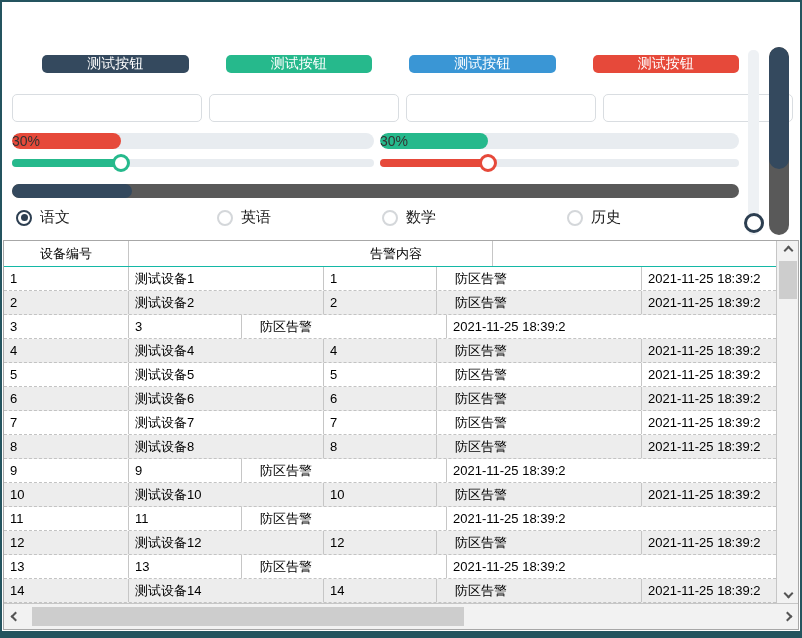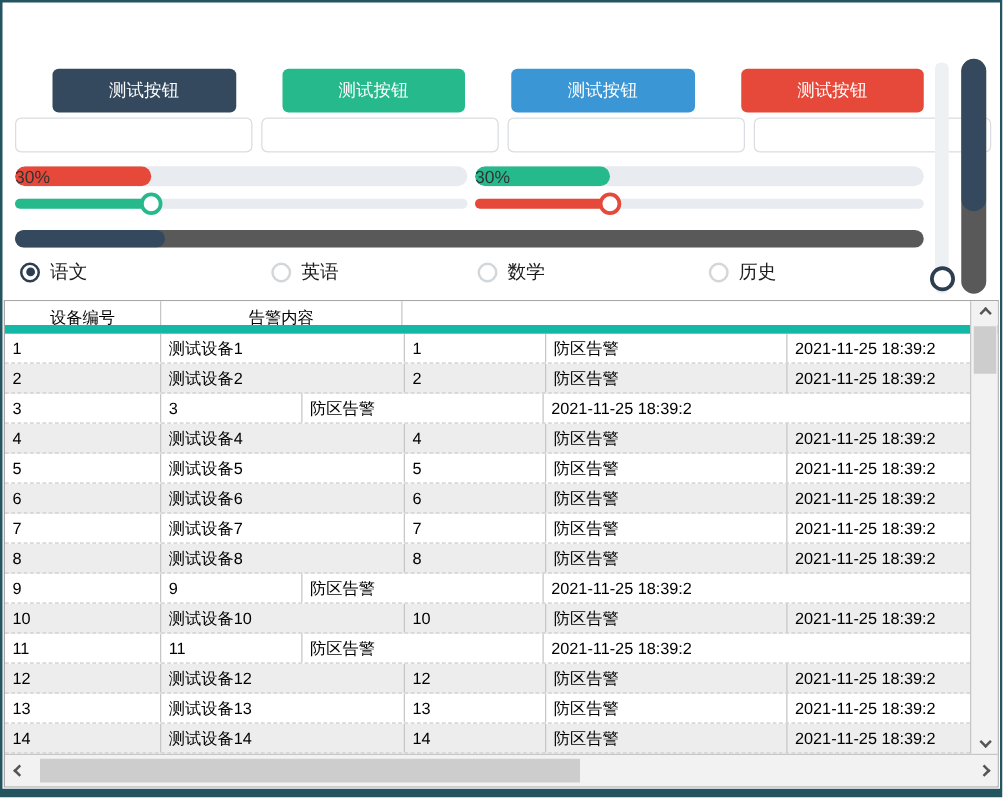--- a/index.html
+++ b/index.html
@@ -20,21 +20,21 @@
   .glyph-min { width:11px; height:1px; background:#333; }
   .glyph-max { width:10px; height:10px; border:1px solid #333; }
   .glyph-close { position:relative; width:13px; height:13px; }
   .glyph-close::before,.glyph-close::after { content:""; position:absolute; left:-1px; top:6px;
     width:15px; height:1.4px; background:#333; }
   .glyph-close::before { transform:rotate(45deg); }
   .glyph-close::after { transform:rotate(-45deg); }
 
   
   .btn-row { position:absolute; left:10px; top:53px; width:727px; display:flex; gap:7px; }
-  .flat-btn { flex:1; height:35px; border:none; border-radius:5px; color:#fff; font-size:14px;
+  .flat-btn { flex:1; height:18px; border:none; border-radius:5px; color:#fff; font-size:14px;
               font-family:inherit; cursor:pointer;margin-left:30px; }
 
   .input-row { position:absolute; left:10px; top:92px; width:727px; display:flex; gap:7px; }
   .flat-input { flex:1; height:28px; border:1px solid #d9dde1; border-radius:5px; background:#fff;
                 font-size:13px; padding:0 6px; font-family:inherit; }
 
   .progress { position:absolute; top:131px; height:16px; border-radius:8px; background:#e8ecf0; overflow:hidden; }
   .progress .fill { height:100%; border-radius:8px; }
   .progress .pct { position:absolute; left:0; right:0; top:0; text-align:left; font-size:14px;
                    line-height:16px; color:#333; }
@@ -61,29 +61,29 @@
                     border-radius:5px; background:#eef1f4; }
   .v-slider-handle { position:absolute; left:742px; top:211px; width:20px; height:20px; border-radius:50%;
                      background:#fff; border:3px solid #2c3e50; }
   .v-progress { position:absolute; left:767px; top:45px; width:20px; height:188px; border-radius:10px;
                 background:#595959; overflow:hidden; }
   .v-progress .fill { width:100%; border-radius:10px; background:#34495e; }
 
   
   .table-wrap { position:absolute; left:1px; right:1px; top:238px; bottom:1px;
                 border:1px solid #a7a7a7; background:#fff; }
-  .thead { display:flex; height:26px; border-bottom:7px solid #14b8a6; background:#fff; }
+  .thead { display:flex; height:26px; border-bottom:1px solid #14b8a6; background:#fff;justify-content:space-between; }
   .th { font-size:13px; color:#000; text-align:center; line-height:25px;
         border-right:1px solid #c6c6c6; overflow:hidden; white-space:nowrap; }
   .tbody { position:absolute; top:26px; left:0; right:22px; bottom:26px; overflow:hidden; }
   .tr { display:flex; height:24px; background:#fff; border-bottom:1px dashed #c3c3c3; }
   .tr.alt { background:#ededed; }
   .td { font-size:13px; color:#000; line-height:23px; padding-left:6px;
         border-right:1px solid #c6c6c6; overflow:hidden; white-space:nowrap; }
-  .c0 { width:125px; } .c1 { width:195px; } .c2 { width:113px; } .c3 { width:193px; }
+  .c0 { width:125px; } .c1 { width:195px; } .c2 { width:113px; } .c3 { width:193px;margin-left:12px; }
   .c4 { flex:1; border-right:none; }
   .thead .c4 { width:146px; flex:none; }
 
   
   .vscroll { position:absolute; top:0; right:0; bottom:26px; width:22px; background:#f2f2f2;
              border-left:1px solid #c6c6c6; }
   .hscroll { position:absolute; left:0; right:0; bottom:0; height:26px; background:#f2f2f2;
              border-top:1px solid #c6c6c6; }
   .sb-btn { position:absolute; display:flex; align-items:center; justify-content:center; cursor:pointer; }
   .vscroll .sb-btn { width:22px; height:19px; left:0; }
@@ -257,21 +257,20 @@
       <div class="tr alt">
         <div class="td c0">12</div>
         <div class="td c1">测试设备12</div>
         <div class="td c2">12</div>
         <div class="td c3">防区告警</div>
         <div class="td c4">2021-11-25 18:39:2</div>
       </div>
 
       <div class="tr">
         <div class="td c0">13</div>
-        <div class="td c1">测试设备13</div>
         <div class="td c2">13</div>
         <div class="td c3">防区告警</div>
         <div class="td c4">2021-11-25 18:39:2</div>
       </div>
 
       <div class="tr alt">
         <div class="td c0">14</div>
         <div class="td c1">测试设备14</div>
         <div class="td c2">14</div>
         <div class="td c3">防区告警</div>

